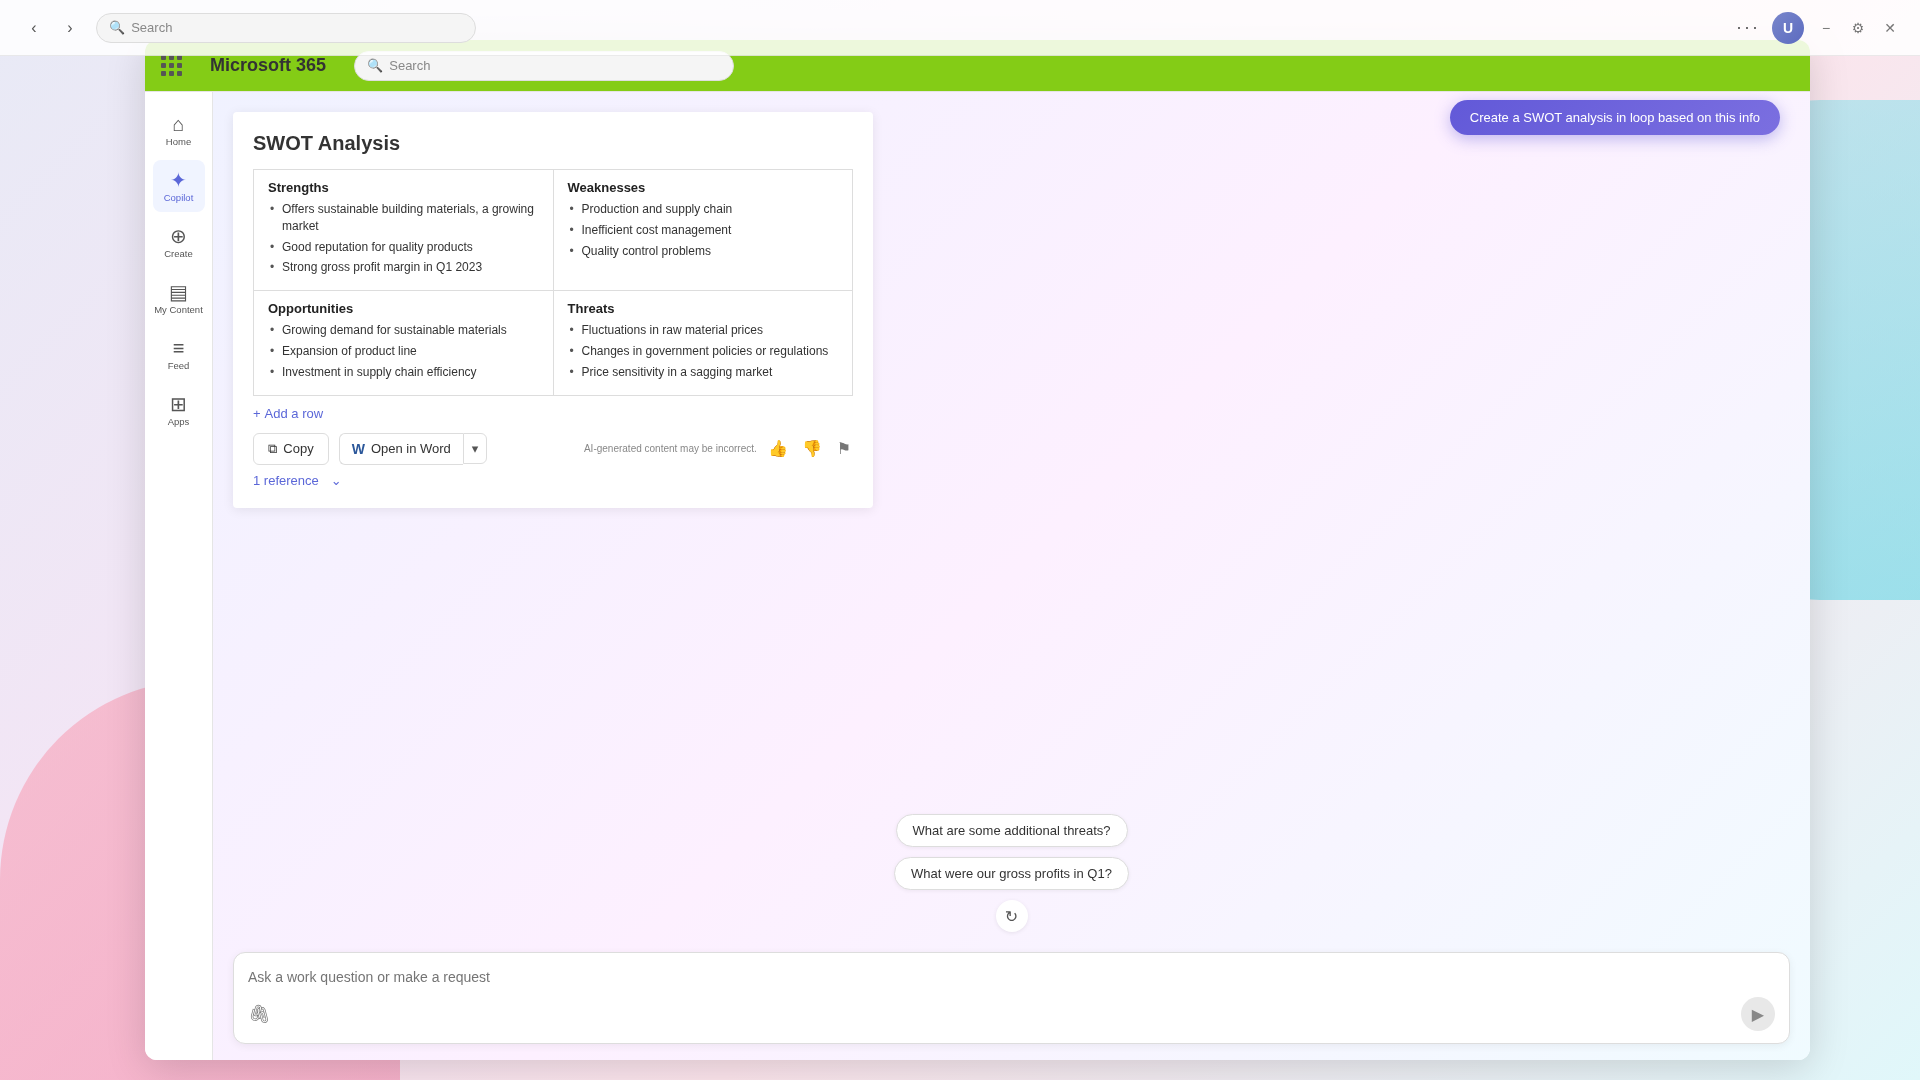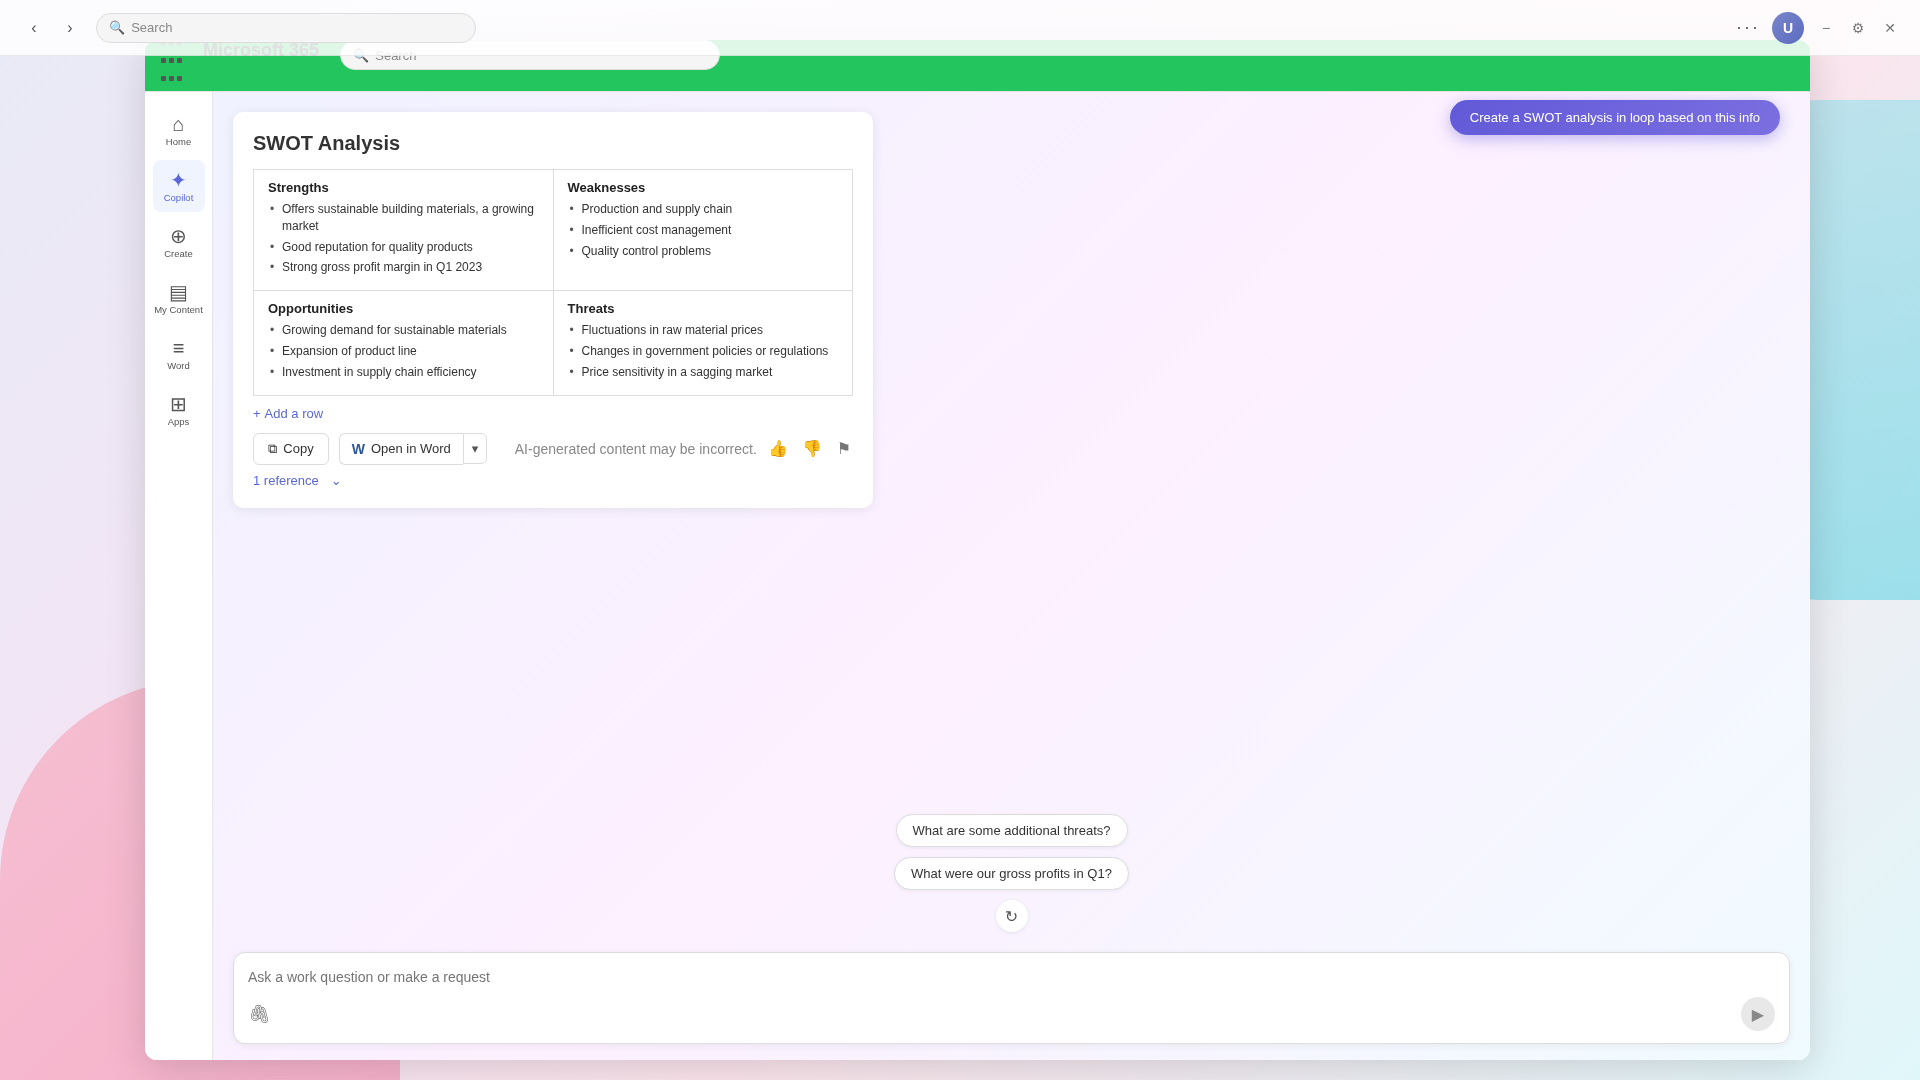--- a/index.html
+++ b/index.html
@@ -98,24 +98,25 @@
       box-shadow: 0 8px 40px rgba(0,0,0,0.15);
       display: flex;
       flex-direction: column;
       overflow: hidden;
       z-index: 5;
     }
 
     
     .app-header {
       height: 52px;
-      background: #22c55e;
-      display: flex;
+      background: #84cc16;
+      display: flex;
+      align-items: center;
       padding: 0 16px;
-      gap: 21px;
+      gap: 28px;
       border-bottom: 1px solid #e5e5e5;
     }
     .app-title {
       font-size: 18px;
       font-weight: 600;
       color: #333;
     }
     .header-search {
       flex: 1;
       max-width: 380px;
@@ -200,21 +201,21 @@
       display: flex;
       flex-direction: column;
       padding: 20px;
       overflow-y: auto;
       gap: 16px;
     }
 
     
     .swot-card {
       background: white;
-      border-radius: 10px;
+      border-radius: 4px;
       box-shadow: 0 2px 12px rgba(0,0,0,0.08);
       padding: 20px;
       max-width: 640px;
       align-self: flex-start;
     }
     .swot-title {
       font-size: 20px;
       font-weight: 600;
       color: #333;
       margin-bottom: 14px;
@@ -315,21 +316,21 @@
       font-size: 13px;
       cursor: pointer;
       color: #555;
     }
     .word-icon {
       color: #2b579a;
       font-weight: 700;
       font-size: 14px;
     }
     .ai-notice {
-      font-size: 14px;
+      font-size: 10px;
       color: #888;
       margin-left: auto;
     }
 
     
     .feedback-icons {
       display: flex;
       align-items: center;
       gap: 10px;
     }
@@ -502,21 +503,21 @@
       <div class="sidebar-item">
         <span class="icon-svg">⊕</span>
         <span class="item-label">Create</span>
       </div>
       <div class="sidebar-item">
         <span class="icon-svg">▤</span>
         <span class="item-label">My Content</span>
       </div>
       <div class="sidebar-item">
         <span class="icon-svg">≡</span>
-        <span class="item-label">Word</span>
+        <span class="item-label">Feed</span>
       </div>
       <div class="sidebar-item">
         <span class="icon-svg">⊞</span>
         <span class="item-label">Apps</span>
       </div>
     </div>
 
     <div class="content-area">
 
       <button class="copilot-action-btn">Create a SWOT analysis in loop based on this info</button>

